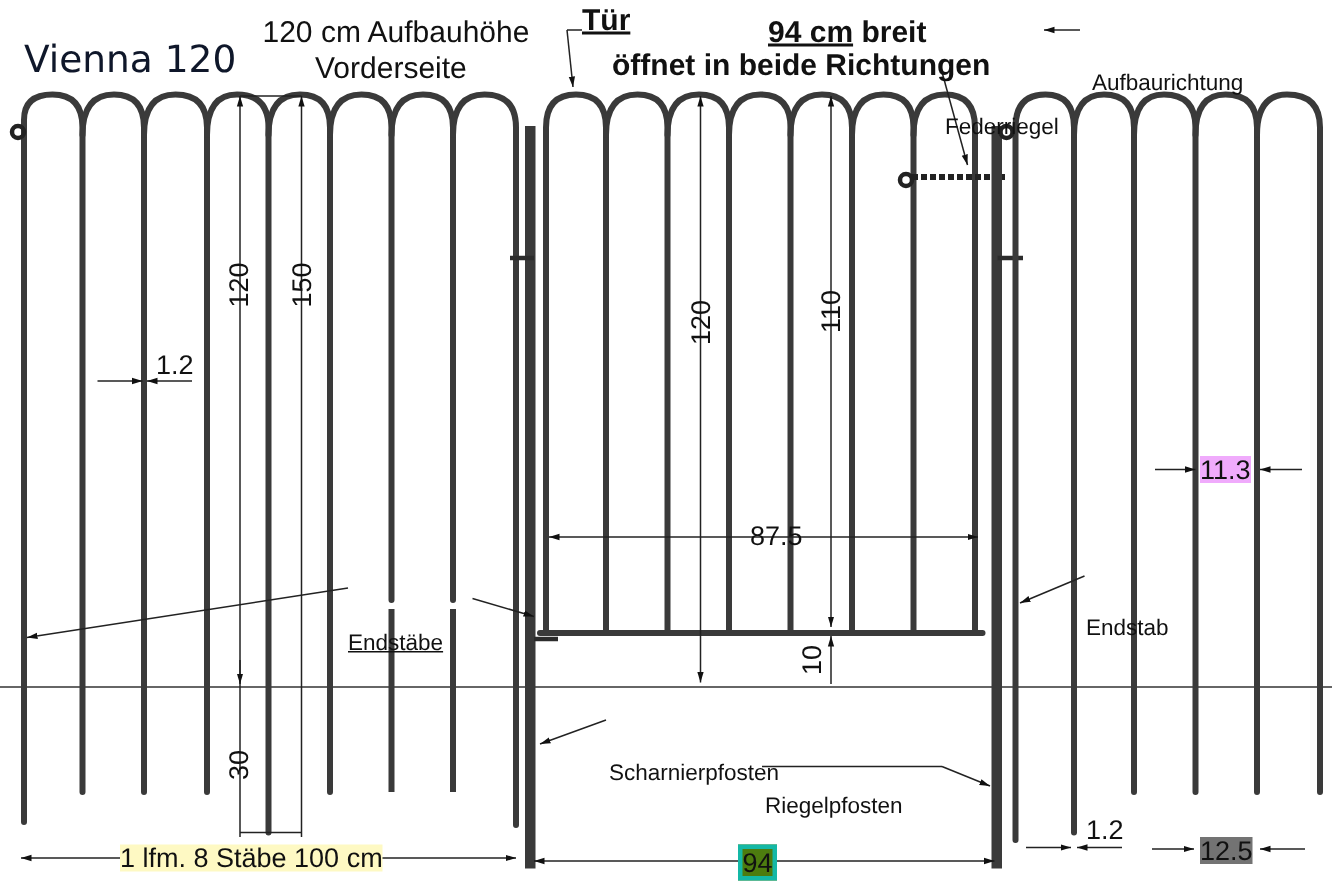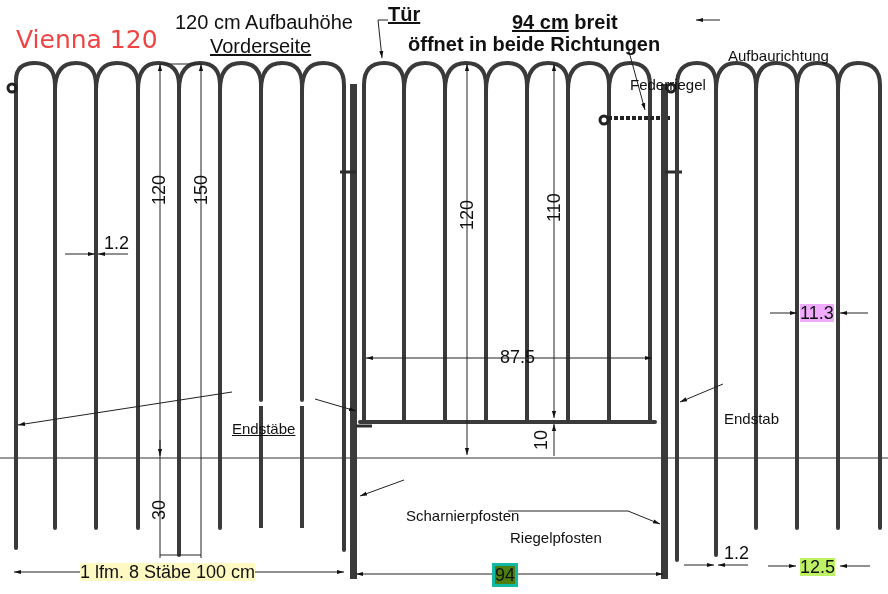--- a/index.html
+++ b/index.html
@@ -1,19 +1,19 @@
 <!DOCTYPE html>
 <html><head>
 <meta charset="utf-8">
 <style>
   html, body { margin:0; padding:0; background:#ffffff; }
   body { width:888px; height:594px; overflow:hidden; position:relative; font-family:"Liberation Sans", sans-serif; }
   #canvas { position:absolute; left:0; top:0; width:888px; height:594px; }
   .lbl { position:absolute; color:#111; white-space:nowrap; line-height:1; }
-  .title { font-family:"DejaVu Sans", sans-serif; font-size:25px; left:16px; top:27px; color:#ef4444; }
+  .title { font-family:"DejaVu Sans", sans-serif; font-size:25px; left:16px; top:27px; color:#0f172a; }
   .t16 { font-size:20px; }
   .t15 { font-size:15px;margin-top:36px; }
   .dim { font-size:18px; font-family:"Liberation Sans", sans-serif; }
   .vert { transform:rotate(-90deg); transform-origin:left top; }
   .ul { text-decoration:underline; }
   .boxed { border:3px solid #14b8a6; padding:0 0; background:#4d7c0f; }
 </style>
 </head>
 <body>
 
@@ -120,21 +120,21 @@
     <line x1="628" y1="511" x2="660" y2="524" marker-end="url(#arr)"></line>
     <line x1="388" y1="20" x2="378" y2="20"></line>
     <line x1="378" y1="20" x2="382" y2="58" marker-end="url(#arr)"></line>
     <line x1="628" y1="48" x2="645" y2="110" marker-end="url(#arr)"></line>
     <line x1="720" y1="20" x2="696" y2="20" marker-end="url(#arr)"></line>
   </g>
 </svg>
 
 <div class="lbl title">Vienna 120</div>
 <div class="lbl t16" style="left:175px;top:12px;">120 cm Aufbauhöhe</div>
-<div class="lbl t16" style="left:210px;top:36px;text-decoration:underline;">Vorderseite</div>
+<div class="lbl t16" style="left:210px;top:36px;">Vorderseite</div>
 
 <div class="lbl t16 ul" style="left:388px;top:4px;font-weight:bold;">Tür</div>
 <div class="lbl t16" style="left:384px;top:34px;font-weight:bold;margin-left:24px;">öffnet in beide Richtungen</div>
 <div class="lbl t16" style="left:512px;top:12px;font-weight:bold;">
   <span class="ul">94 cm</span>
   <span>breit</span>
 </div>
 <div class="lbl t15" style="left:728px;top:12px;">Aufbaurichtung</div>
 
 <div class="lbl t15" style="left:630px;top:41px;">Federriegel</div>
@@ -146,15 +146,15 @@
 <div class="lbl dim vert" style="left:150px;top:205px;">120</div>
 <div class="lbl dim vert" style="left:192px;top:205px;">150</div>
 <div class="lbl dim" style="left:104px;top:234px;">1.2</div>
 <div class="lbl dim vert" style="left:150px;top:520px;">30</div>
 <div class="lbl dim vert" style="left:458px;top:230px;">120</div>
 <div class="lbl dim vert" style="left:545px;top:222px;">110</div>
 <div class="lbl dim" style="left:500px;top:348px;">87.5</div>
 <div class="lbl dim vert" style="left:532px;top:450px;">10</div>
 <div class="lbl dim" style="left:800px;top:304px;background:#f0abfc;">11.3</div>
 <div class="lbl dim" style="left:724px;top:544px;">1.2</div>
-<div class="lbl dim" style="left:800px;top:558px;background:#bef264;">12.5</div>
+<div class="lbl dim" style="left:800px;top:558px;background:#737373;">12.5</div>
 <div class="lbl dim" style="left:80px;top:563px;background:#fef9c3;">1 lfm. 8 Stäbe 100 cm</div>
 <div class="lbl dim boxed" style="left:492px;top:563px;">94</div>
 
 </body></html>

